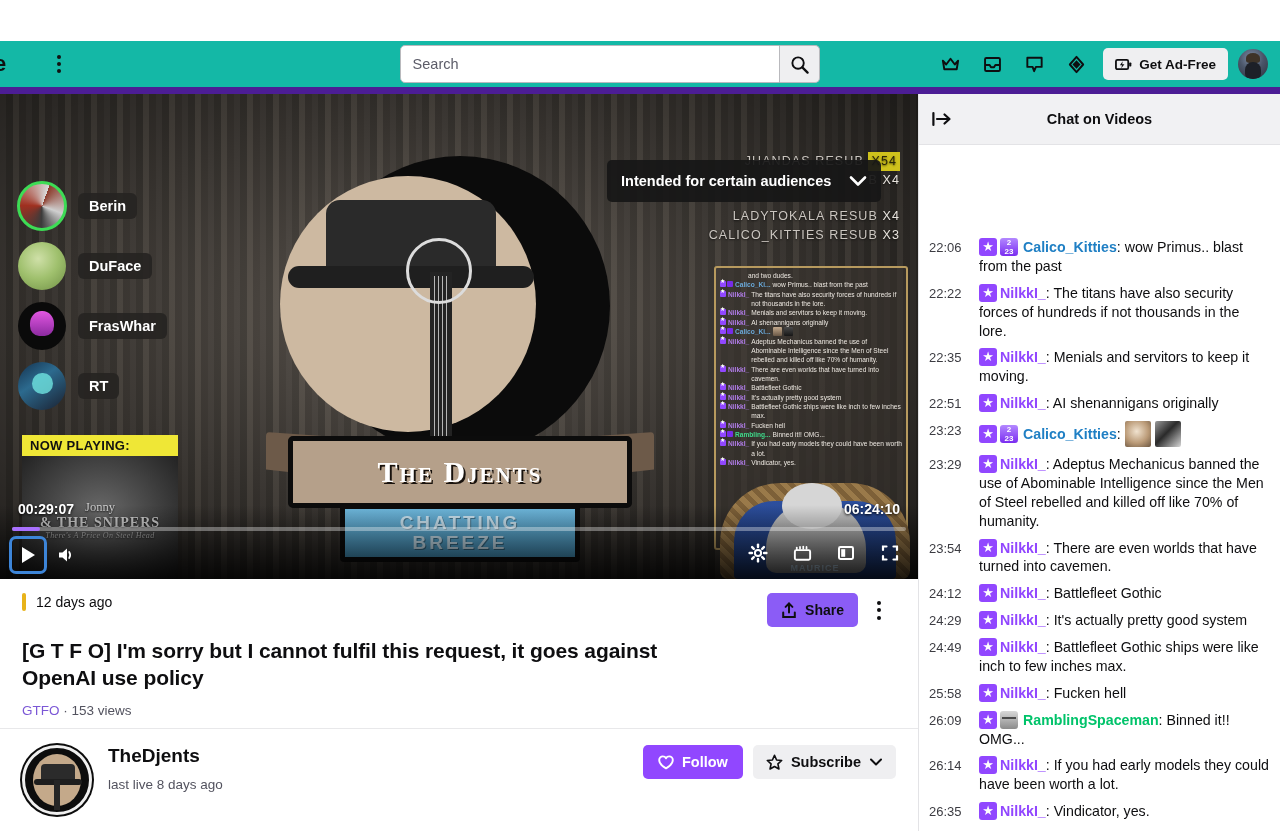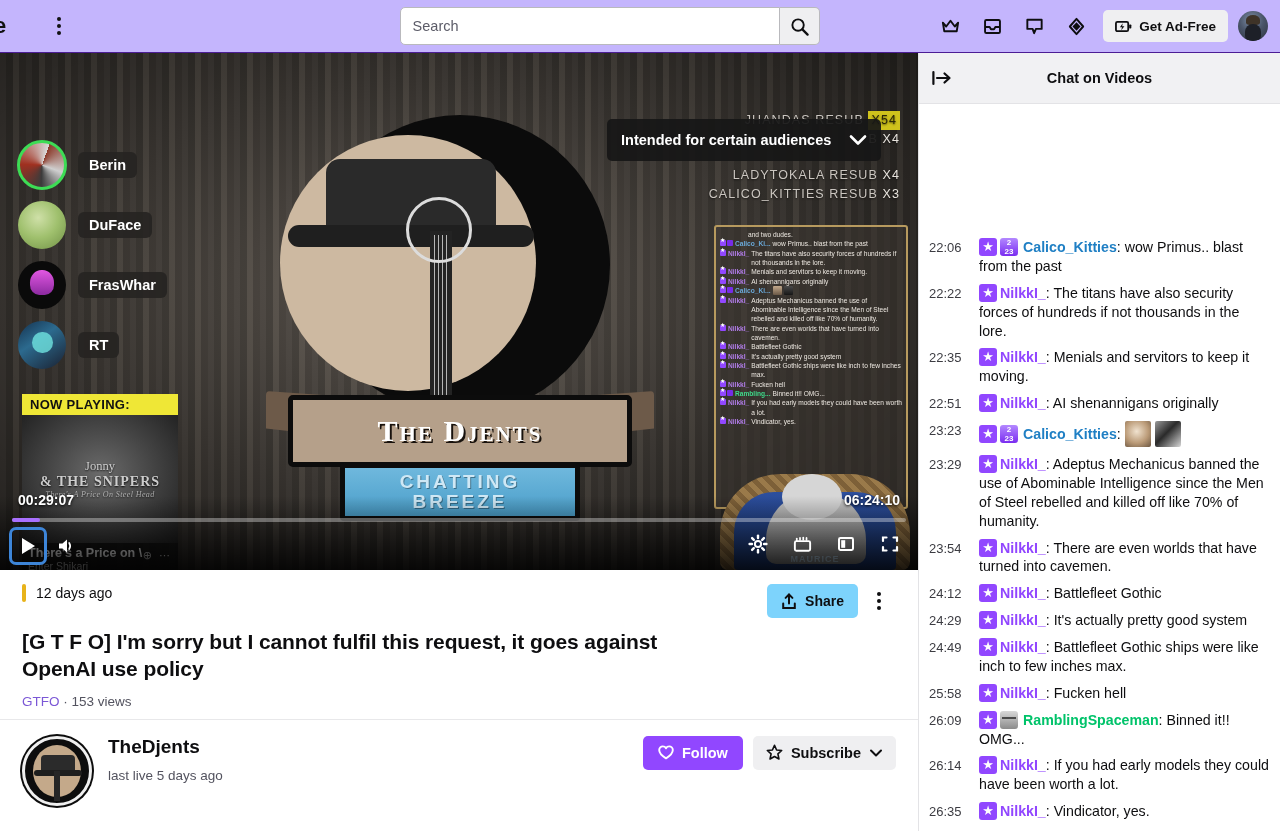--- a/index.html
+++ b/index.html
@@ -5,23 +5,24 @@
   * { box-sizing: border-box; margin: 0; padding: 0; }
   html, body {
     width: 1280px; height: 831px;
     font-family: "Liberation Sans", sans-serif;
     background: #fff; overflow: hidden;
   }
   #app { width: 1280px; height: 831px; position: relative; display: flex; flex-direction: column; }
 
   
   .topnav {
-    height: 53px; min-height: 53px; background: #c4b5fd;
+    height: 53px; min-height: 53px; background: #14b8a6;
     display: flex; align-items: center; position: relative;
-    border-bottom: 1px solid #4c1d95;
+    border-bottom: 7px solid #4c1d95;
+    margin-top: 41px;
   }
   .nav-left { display: flex; align-items: center; padding-left: 0px; width: 290px; }
   .logo-clip {
     font-size: 22px; font-weight: 700; color: #111; margin-left: -6px;
     letter-spacing: -0.5px; overflow: hidden; width: 22px;
   }
   .kebab { width: 34px; height: 34px; margin-left: 26px; display: flex;
            align-items: center; justify-content: center; border-radius: 4px; cursor: pointer;}
   .kebab span { display:block; width: 4px; height: 4px; border-radius: 50%; background:#111; margin: 1.6px 0; }
   .kebab-inner { display: flex; flex-direction: column; align-items: center; }
@@ -231,21 +232,21 @@
   .vinfo { padding: 14px 22px 10px 22px; border-bottom: 1px solid #e8e8ea; }
   .vinfo-top { display: flex; align-items: flex-start; justify-content: space-between; }
   .age-row { display: flex; align-items: center; gap: 10px; }
   .age-bar { width: 4px; height: 18px; background: #e8b31a; border-radius: 2px; flex:none;}
   .age-txt { font-size: 14px; color: #0e0e10; }
   .vtitle { font-size: 21px; font-weight: 700; color: #0e0e10; line-height: 1.28; margin-top: 11px; max-width: 700px; letter-spacing:-0.1px;}
   .vmeta { margin-top: 11px; font-size: 13.5px; color: #53535f; }
   .vmeta a { color: #7b57d6; text-decoration: none; cursor: pointer; }
   .share-wrap { display:flex; align-items:center; gap: 4px; }
   .sharebtn {
-    display:flex; align-items:center; gap:8px; background:#7dd3fc; border-radius:5px;
+    display:flex; align-items:center; gap:8px; background:#8b5cf6; border-radius:5px;
     height:34px; padding: 0 14px; font-size:14px; font-weight:700; color:#0e0e10; cursor:pointer;
   }
   .kebab2 { width: 34px; height: 34px; display:flex; align-items:center; justify-content:center; cursor:pointer; border-radius:4px;}
   .kebab2 .kebab-inner span { width:4px; height:4px; background:#0e0e10; border-radius:50%; display:block; margin:1.7px 0;}
 
   
   .chrow { padding: 16px 22px; display: flex; align-items: flex-start; gap: 16px; }
   .chav {
     width: 70px; height: 70px; border-radius: 50%; flex: none; position: relative; overflow:hidden;
     background: #0d0d0d; border: 3px solid #f0f0f0; box-shadow: 0 0 0 2px #0d0d0d;
@@ -673,21 +674,21 @@
 
       <div class="chrow">
         <div class="chav">
           <div class="chav-in"></div>
           <div class="chav-hat"></div>
           <div class="chav-brim"></div>
           <div class="chav-neck"></div>
         </div>
         <div class="ch-texts">
           <div class="ch-name">TheDjents</div>
-          <div class="ch-live">last live 5 days ago</div>
+          <div class="ch-live">last live 8 days ago</div>
         </div>
         <div class="ch-actions">
           <div class="followbtn">
             <svg width="16" height="15" viewBox="0 0 16 15">
               <path d="M8 13.4 C8 13.4 1.2 9.3 1.2 5.1 C1.2 2.9 2.9 1.4 4.8 1.4 C6.2 1.4 7.4 2.2 8 3.3 C8.6 2.2 9.8 1.4 11.2 1.4 C13.1 1.4 14.8 2.9 14.8 5.1 C14.8 9.3 8 13.4 8 13.4 Z" fill="none" stroke="#fff" stroke-width="1.9" stroke-linejoin="round"></path>
             </svg>
             <span>Follow</span>
           </div>
           <div class="subbtn">
             <svg width="17" height="17" viewBox="0 0 18 18">

